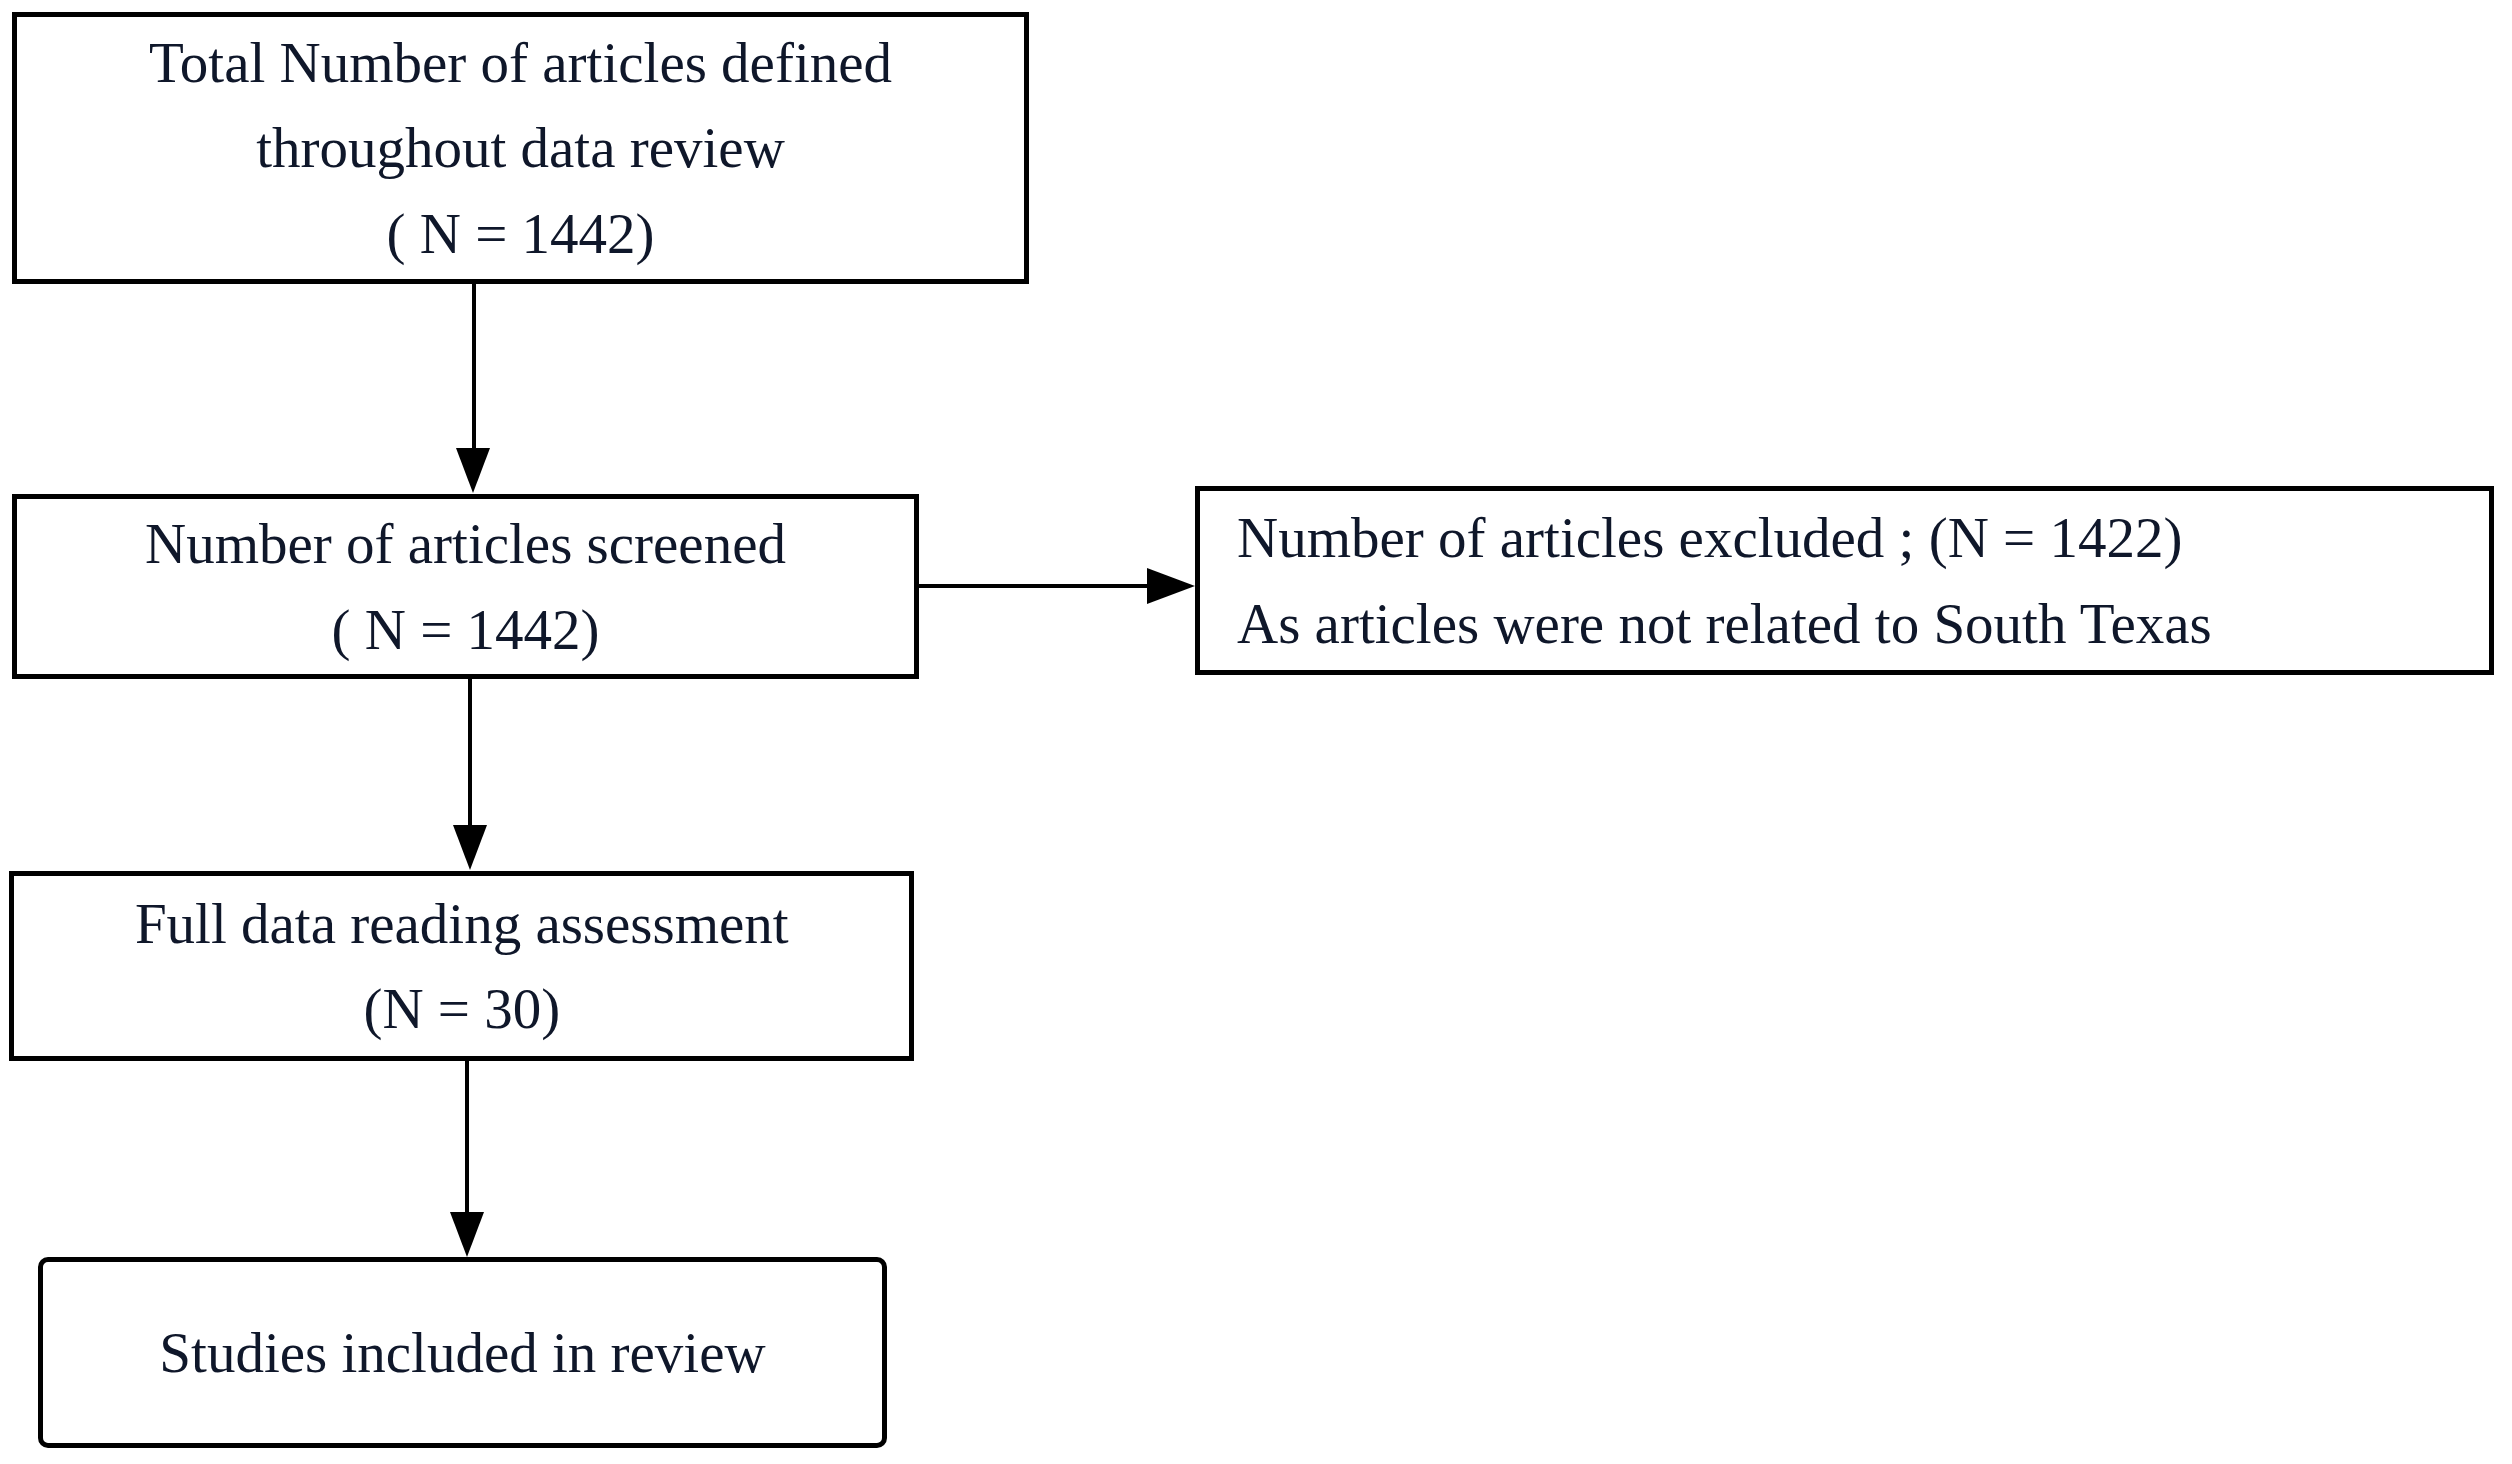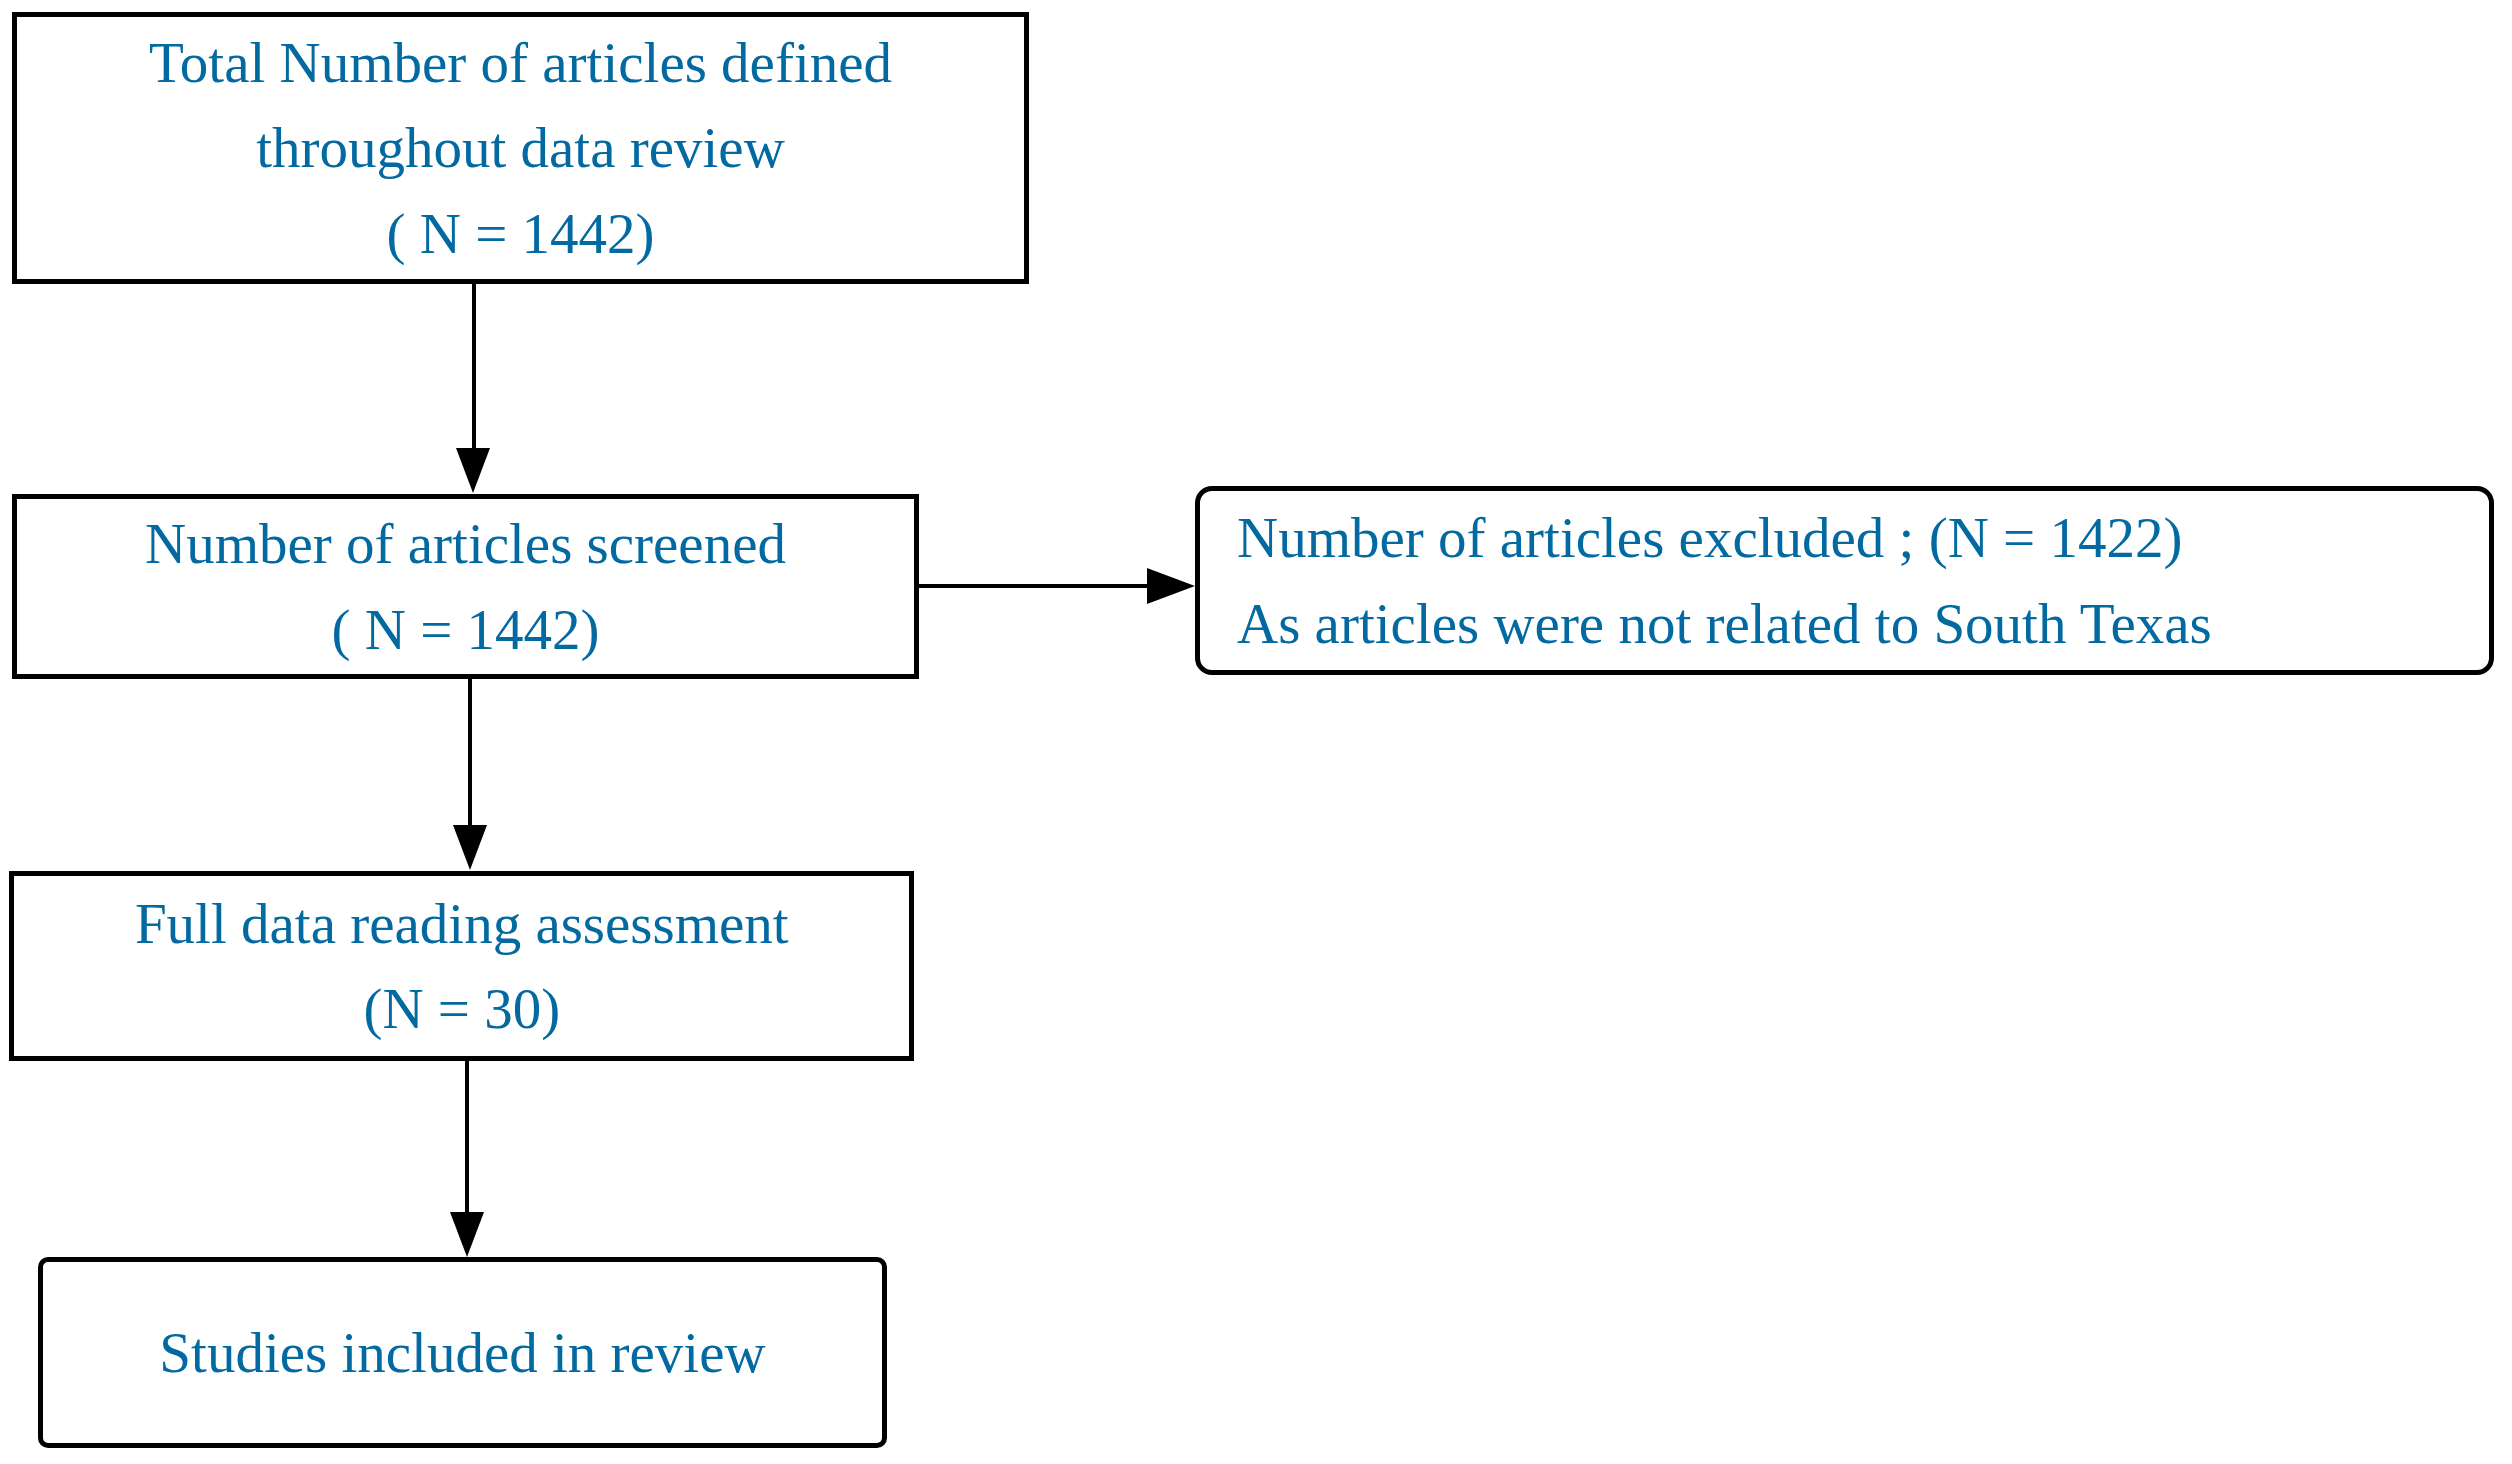--- a/index.html
+++ b/index.html
@@ -20,31 +20,31 @@
     box-sizing: border-box;
     border: 5.3px solid #000000;
     background: #ffffff;
     display: flex;
     flex-direction: column;
     justify-content: center;
     align-items: center;
     text-align: center;
     font-size: 57px;
     line-height: 1.5;
-    color: #0369a1;
+    color: #0f172a;
   }
   .box.left-align {
     align-items: flex-start;
     text-align: left;
     padding-left: 37px;
     padding-right: 20px;
   }
   .box-total    { left: 12px;   top: 12px;   width: 1017px; height: 272px; }
   .box-screened { left: 12px;   top: 494px;  width: 907px; height: 185px; }
-  .box-excluded { left: 1195px; top: 486px;  width: 1299px; height: 189px; border-radius: 17px; }
+  .box-excluded { left: 1195px; top: 486px;  width: 1299px; height: 189px; }
   .box-fulltext { left: 9.3px;   top: 871px; width: 905px; height: 190px; }
   .box-included { left: 38px;   top: 1257px; width: 849px; height: 191px; border-radius: 10px; }
 
   .vline {
     position: absolute;
     width: 4px;
     background: #000000;
   }
   .hline {
     position: absolute;

